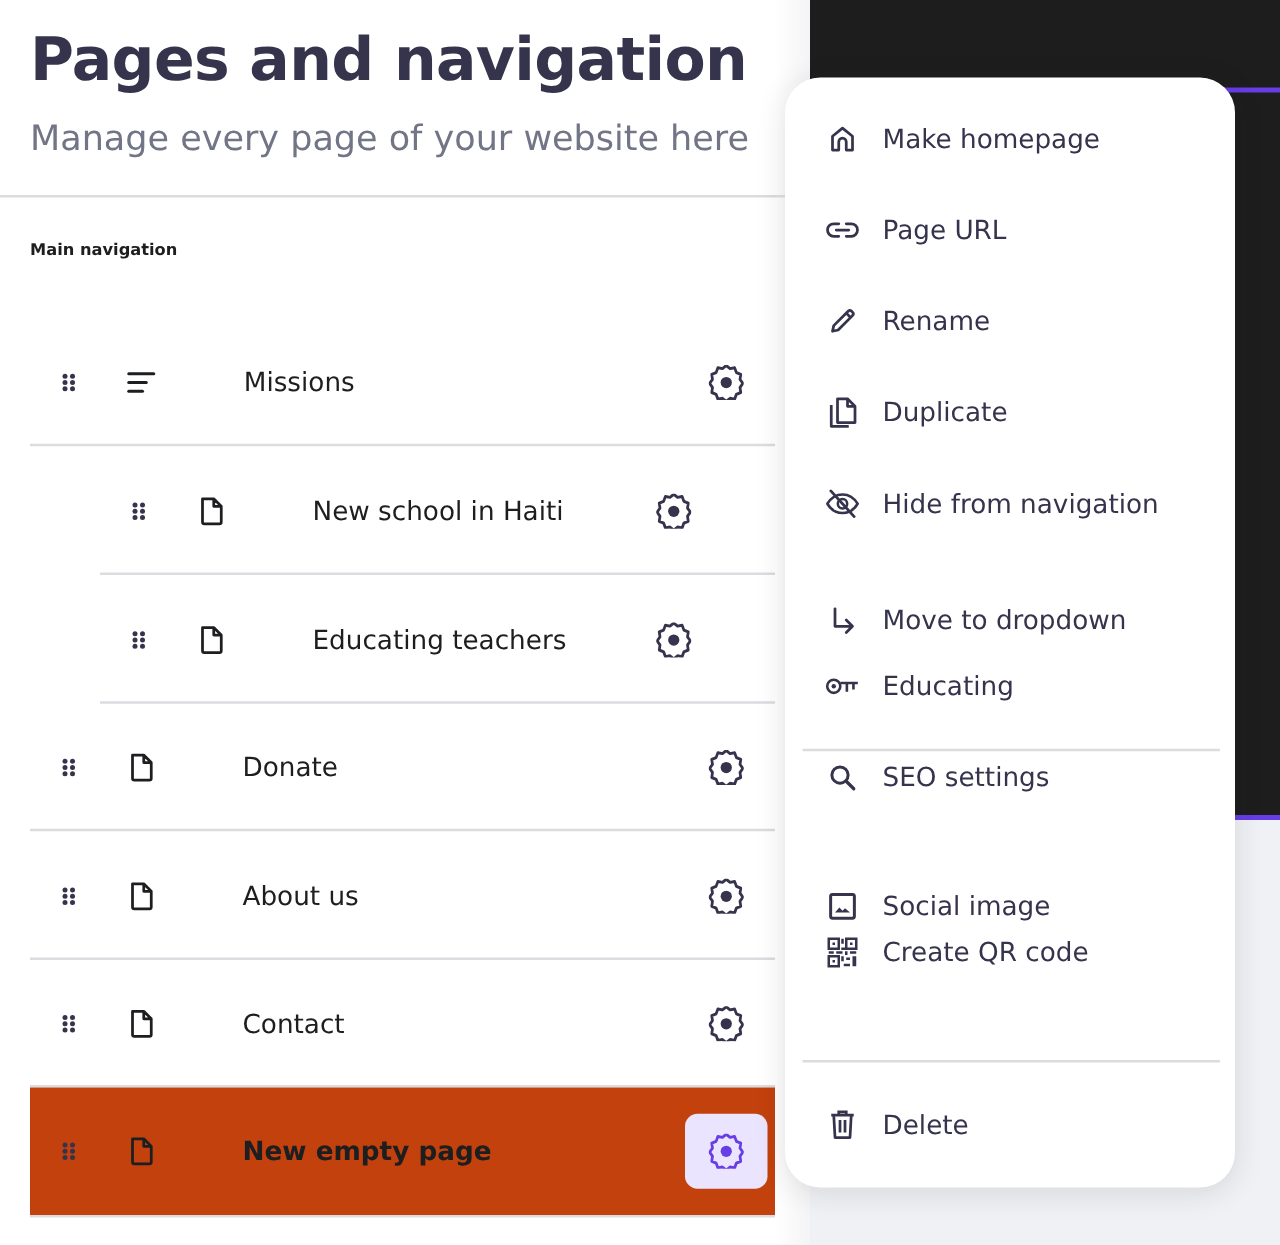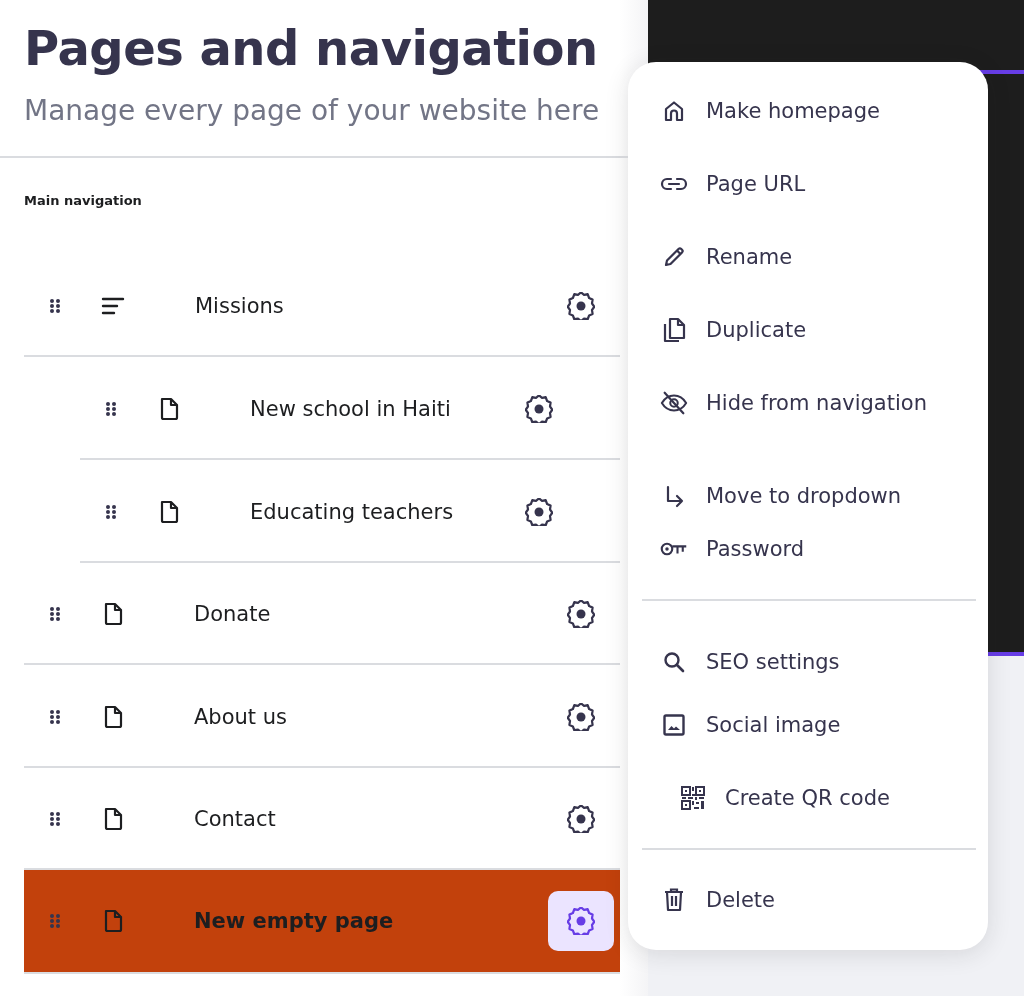--- a/index.html
+++ b/index.html
@@ -310,44 +310,44 @@
     <span class="menu-label">Move to dropdown</span>
   </div>
   <div class="menu-item" style="top:459px;">
     <span class="menu-icon">
       <svg width="32" height="20" viewBox="0 0 32 20">
           <circle cx="8" cy="10" r="6" fill="none" stroke="#36344d" stroke-width="2.4"></circle>
           <circle cx="8" cy="10" r="2" fill="#36344d"></circle>
           <path d="M14 7h16 M20 7v8 M26 7v6" fill="none" stroke="#36344d" stroke-width="2.4"></path>
         </svg>
     </span>
-    <span class="menu-label">Password</span>
+    <span class="menu-label">Educating</span>
   </div>
 
   <div class="menu-divider" style="top:537px;"></div>
 
-  <div class="menu-item" style="top:572px;text-decoration:underline;">
+  <div class="menu-item" style="top:532px;text-decoration:underline;">
     <span class="menu-icon">
       <svg width="24" height="24" viewBox="0 0 24 24">
           <circle cx="10" cy="10" r="6.5" fill="none" stroke="#36344d" stroke-width="2.4"></circle>
           <line x1="15" y1="15" x2="21" y2="21" stroke="#36344d" stroke-width="2.6" stroke-linecap="round"></line>
         </svg>
     </span>
     <span class="menu-label">SEO settings</span>
   </div>
   <div class="menu-item" style="top:635px;">
     <span class="menu-icon">
       <svg width="24" height="24" viewBox="0 0 24 24">
           <rect x="2.5" y="2.5" width="19" height="19" rx="1.5" fill="none" stroke="#36344d" stroke-width="2.4"></rect>
           <path d="M6 17l3.5-4 2.5 2.5 2-2 4 3.5z" fill="#36344d"></path>
         </svg>
     </span>
     <span class="menu-label">Social image</span>
   </div>
-  <div class="menu-item" style="top:708px;margin-left:19px;">
+  <div class="menu-item" style="top:672px;">
     <span class="menu-icon">
       <svg width="26" height="26" viewBox="0 0 26 26">
           <g fill="none" stroke="#36344d" stroke-width="2">
             <rect x="2" y="2" width="8" height="8"></rect>
             <rect x="16" y="2" width="8" height="8"></rect>
             <rect x="2" y="16" width="8" height="8"></rect>
           </g>
           <g fill="#36344d">
             <rect x="5" y="5" width="2" height="2"></rect>
             <rect x="19" y="5" width="2" height="2"></rect>

